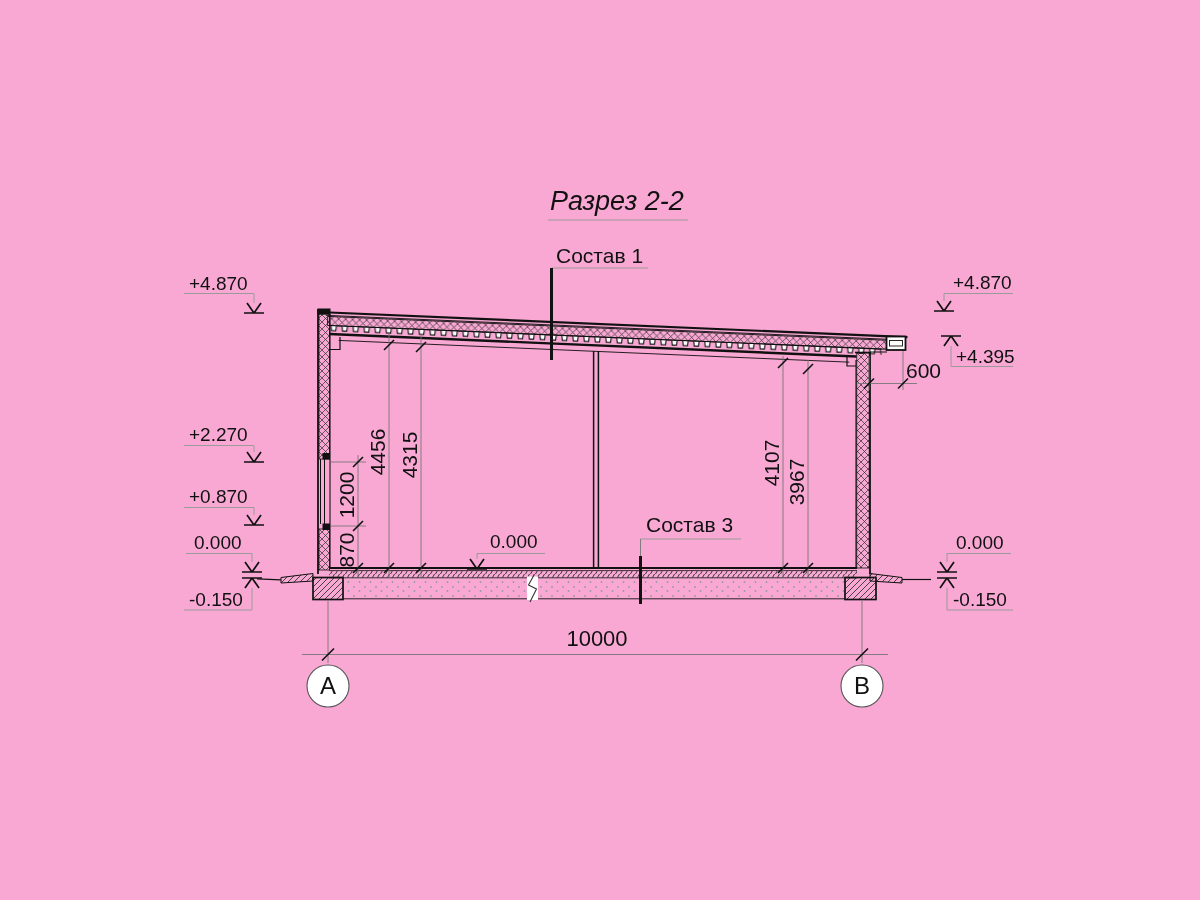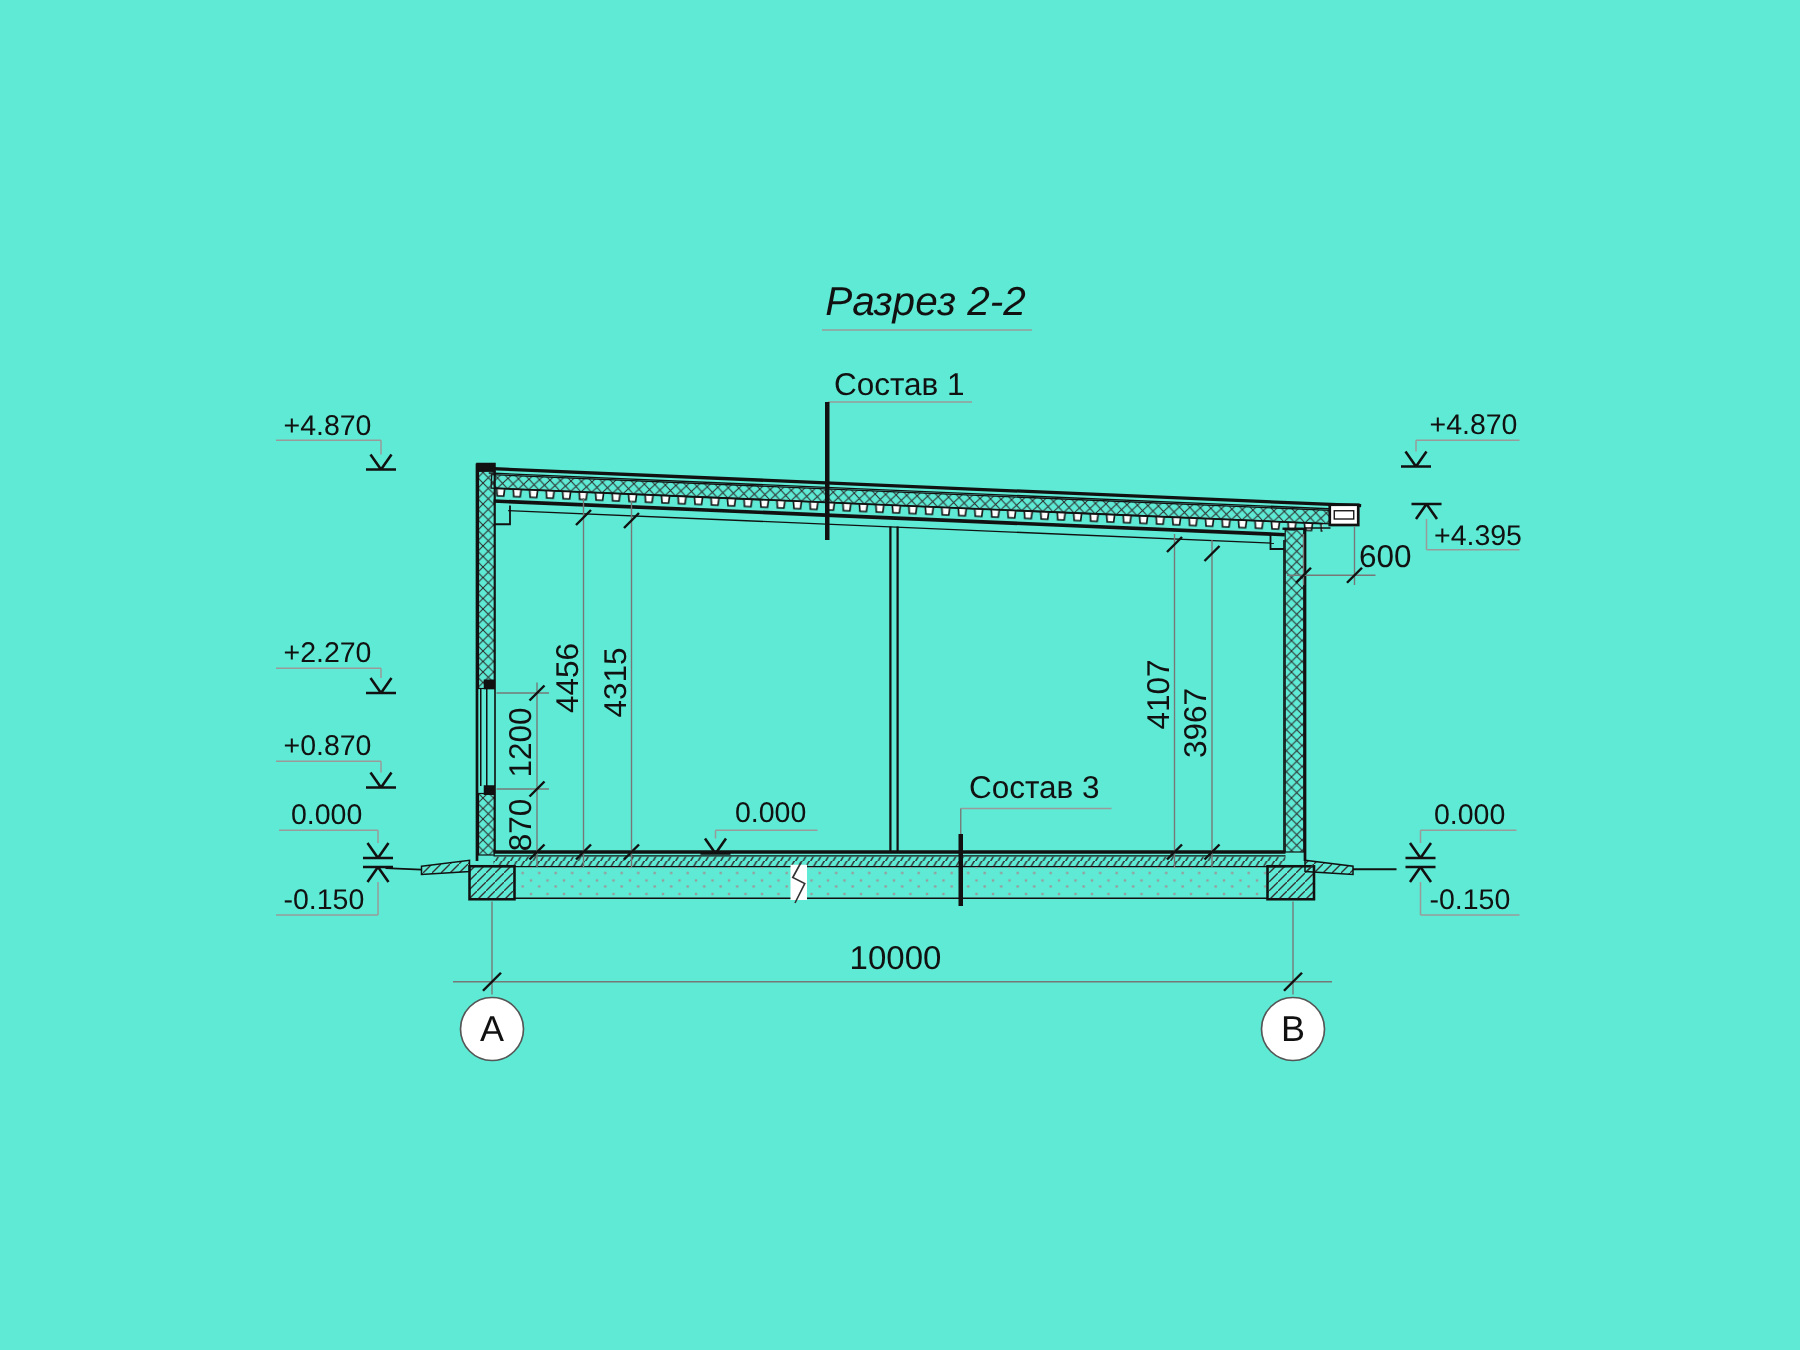--- a/index.html
+++ b/index.html
@@ -1,16 +1,16 @@
 <!DOCTYPE html>
 <html><head>
 <meta charset="utf-8">
 <style>
   html,body{margin:0;padding:0;background:#ffffff;}
-  .stage{width:1200px;height:900px;position:relative;background:#5eead4;overflow:hidden;}
+  .stage{width:1200px;height:900px;position:relative;background:#f9a8d4;overflow:hidden;}
   svg{display:block;}
   text{font-family:"Liberation Sans","DejaVu Sans",sans-serif;fill:#111;}
   .t-title{font-size:27px;font-style:italic;}
   .t-callout{font-size:21px;}
   .t-elev{font-size:19px;}
   .t-dim{font-size:21px;}
   .t-span{font-size:22px;}
   .t-axis{font-size:24px;}
   .thin{stroke:#777;stroke-width:0.9;}
   .shelf{stroke:#9a9a9a;stroke-width:1;}

